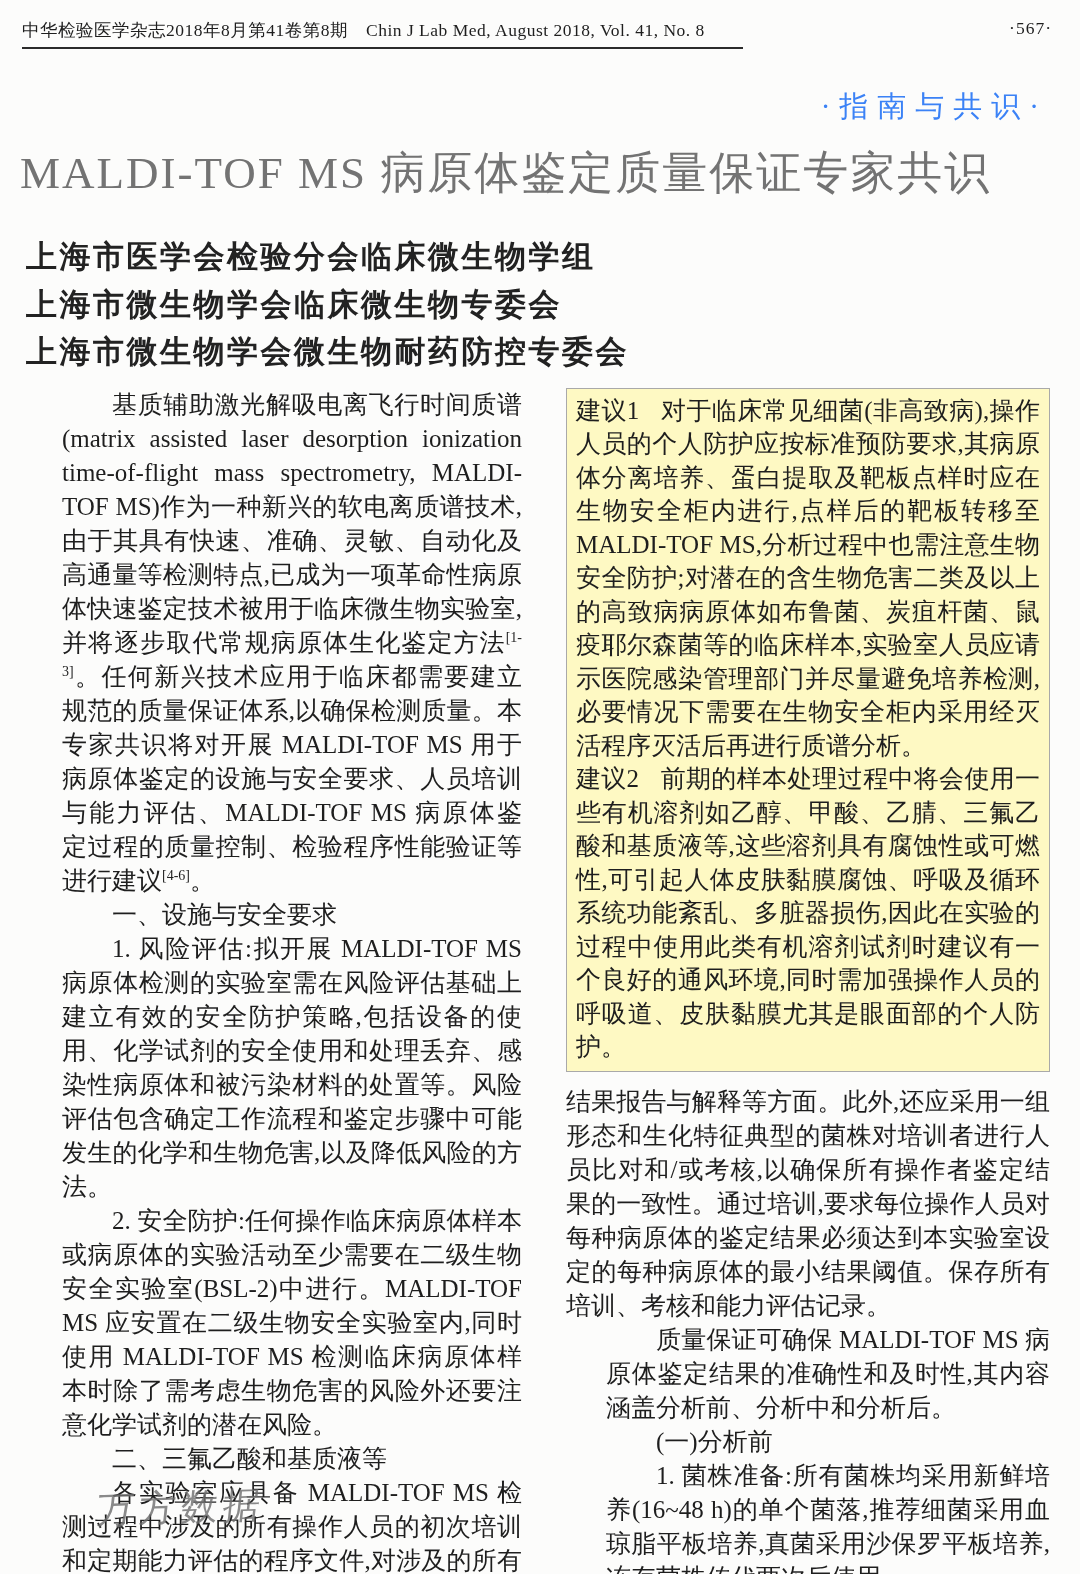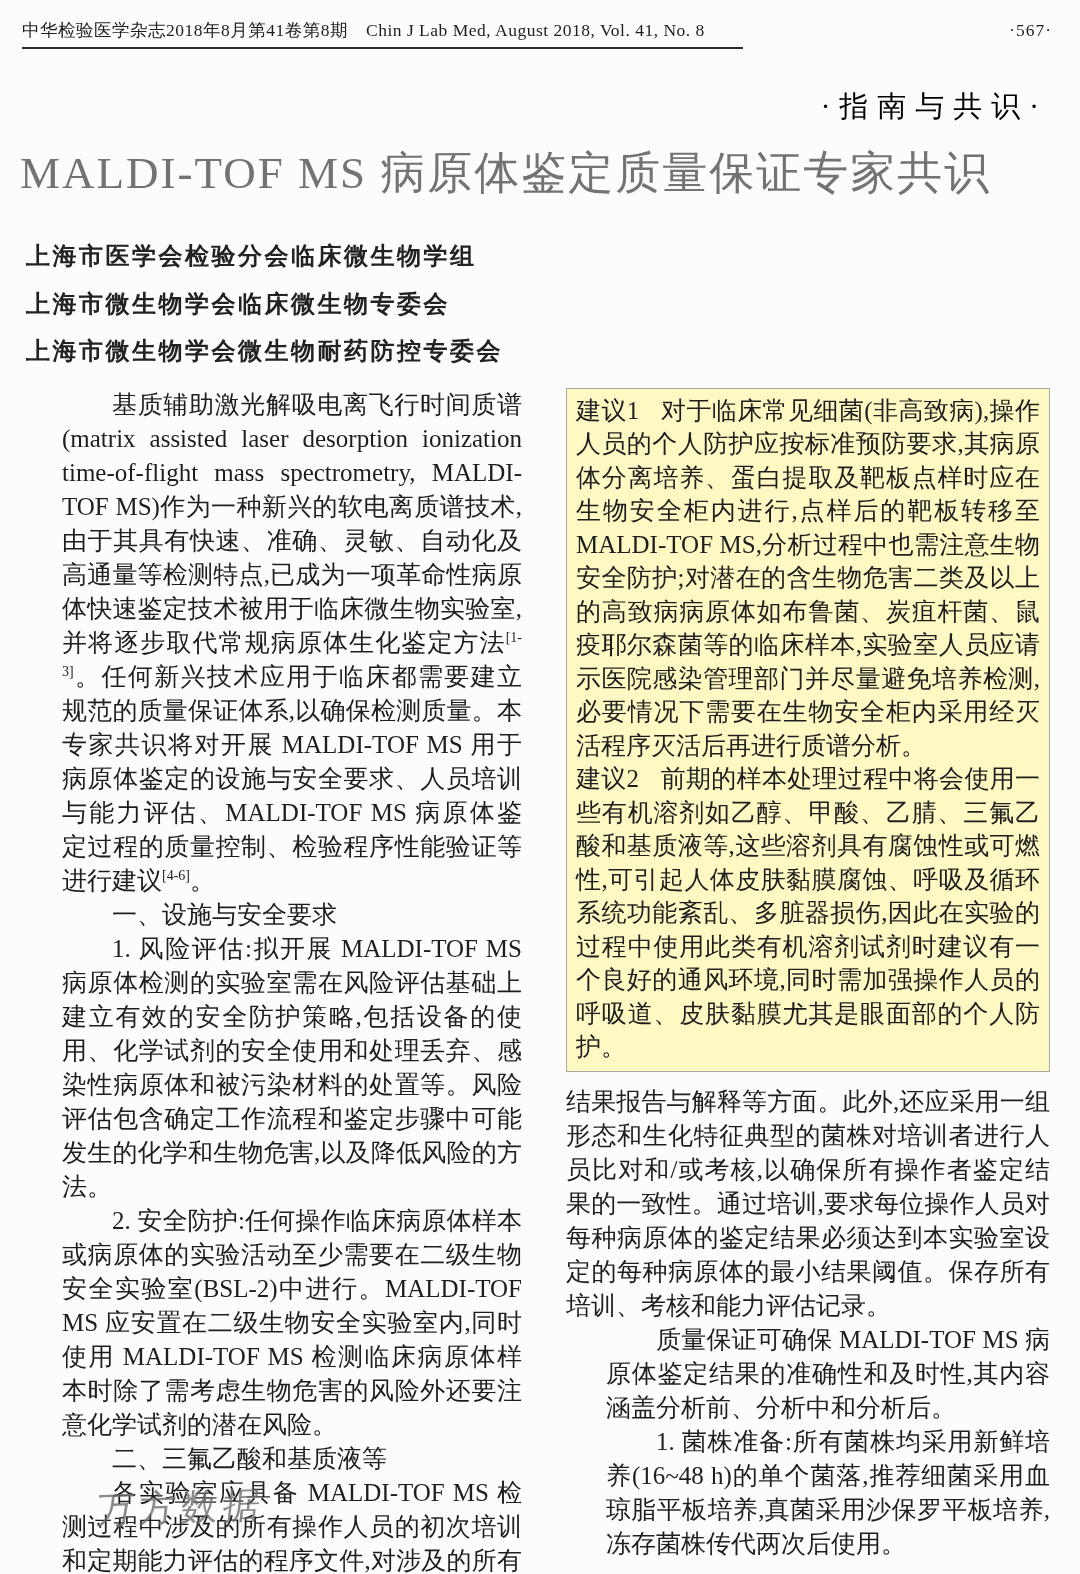--- a/index.html
+++ b/index.html
@@ -8,51 +8,51 @@
     position:relative;
     width:1080px; height:1574px;
     margin:0 auto;
     background:#fcfcfb;
     color:#1e1e1e;
     font-family:"Liberation Serif","DejaVu Serif",serif;
     overflow:hidden;
   }
   
   .hdr {
-    display:flex; justify-content:space-between; align-items:center;
+    display:flex; justify-content:space-between; align-items:flex-start;
     padding:18px 28px 0 22px;
     font-size:17.5px;
   }
   .hdr-left {
     border-bottom:2px solid #2b2b2b;
     padding:0 38px 5px 0;
     letter-spacing:0.5px;
     white-space:nowrap;
   }
   .hdr-right { padding-bottom:7px; letter-spacing:1px; }
   
   .section-label {
     text-align:right;
     margin:38px 32px 0 0;
     font-size:29px;
     letter-spacing:9px;
-    color:#000000;
+    color:#3b82f6;
   }
   
   .title {
     margin:16px 20px 0 20px;
     font-size:45px;
     font-weight:400;
     letter-spacing:2px;
     white-space:nowrap;
     color:#737373;
   }
   .authors {
     margin:30px 0 0 26px;
-    font-size:24px;
+    font-size:31px;
     line-height:47.5px;
     font-weight:bold;
     letter-spacing:2.5px;
     color:#222;
   }
   
   .columns {
     display:flex;
     padding:12px 30px 0 22px;
     gap:44px;
@@ -117,20 +117,21 @@
 
     </div>
 
     <div class="col right">
       <div class="rec-box">
         <p class="noindent"><span class="rec-label">建议1</span><span>对于临床常见细菌(非高致病),操作人员的个人防护应按标准预防要求,其病原体分离培养、蛋白提取及靶板点样时应在生物安全柜内进行,点样后的靶板转移至 MALDI-TOF MS,分析过程中也需注意生物安全防护;对潜在的含生物危害二类及以上的高致病病原体如布鲁菌、炭疽杆菌、鼠疫耶尔森菌等的临床样本,实验室人员应请示医院感染管理部门并尽量避免培养检测,必要情况下需要在生物安全柜内采用经灭活程序灭活后再进行质谱分析。</span></p>
         <p class="noindent"><span class="rec-label">建议2</span><span>前期的样本处理过程中将会使用一些有机溶剂如乙醇、甲酸、乙腈、三氟乙酸和基质液等,这些溶剂具有腐蚀性或可燃性,可引起人体皮肤黏膜腐蚀、呼吸及循环系统功能紊乱、多脏器损伤,因此在实验的过程中使用此类有机溶剂试剂时建议有一个良好的通风环境,同时需加强操作人员的呼吸道、皮肤黏膜尤其是眼面部的个人防护。</span></p>
       </div>
       <p class="noindent">结果报告与解释等方面。此外,还应采用一组形态和生化特征典型的菌株对培训者进行人员比对和/或考核,以确保所有操作者鉴定结果的一致性。通过培训,要求每位操作人员对每种病原体的鉴定结果必须达到本实验室设定的每种病原体的最小结果阈值。保存所有培训、考核和能力评估记录。</p>
       <p class="indent">质量保证可确保 MALDI-TOF MS 病原体鉴定结果的准确性和及时性,其内容涵盖分析前、分析中和分析后。</p>
+      <p class="indent">(一)分析前</p>
       <p class="indent">1. 菌株准备:所有菌株均采用新鲜培养(16~48 h)的单个菌落,推荐细菌采用血琼脂平板培养,真菌采用沙保罗平板培养,冻存菌株传代两次后使用。</p>
 
     </div>
 
   </div>
 
   <div class="watermark">万方数据</div>
 
 </div>
 

